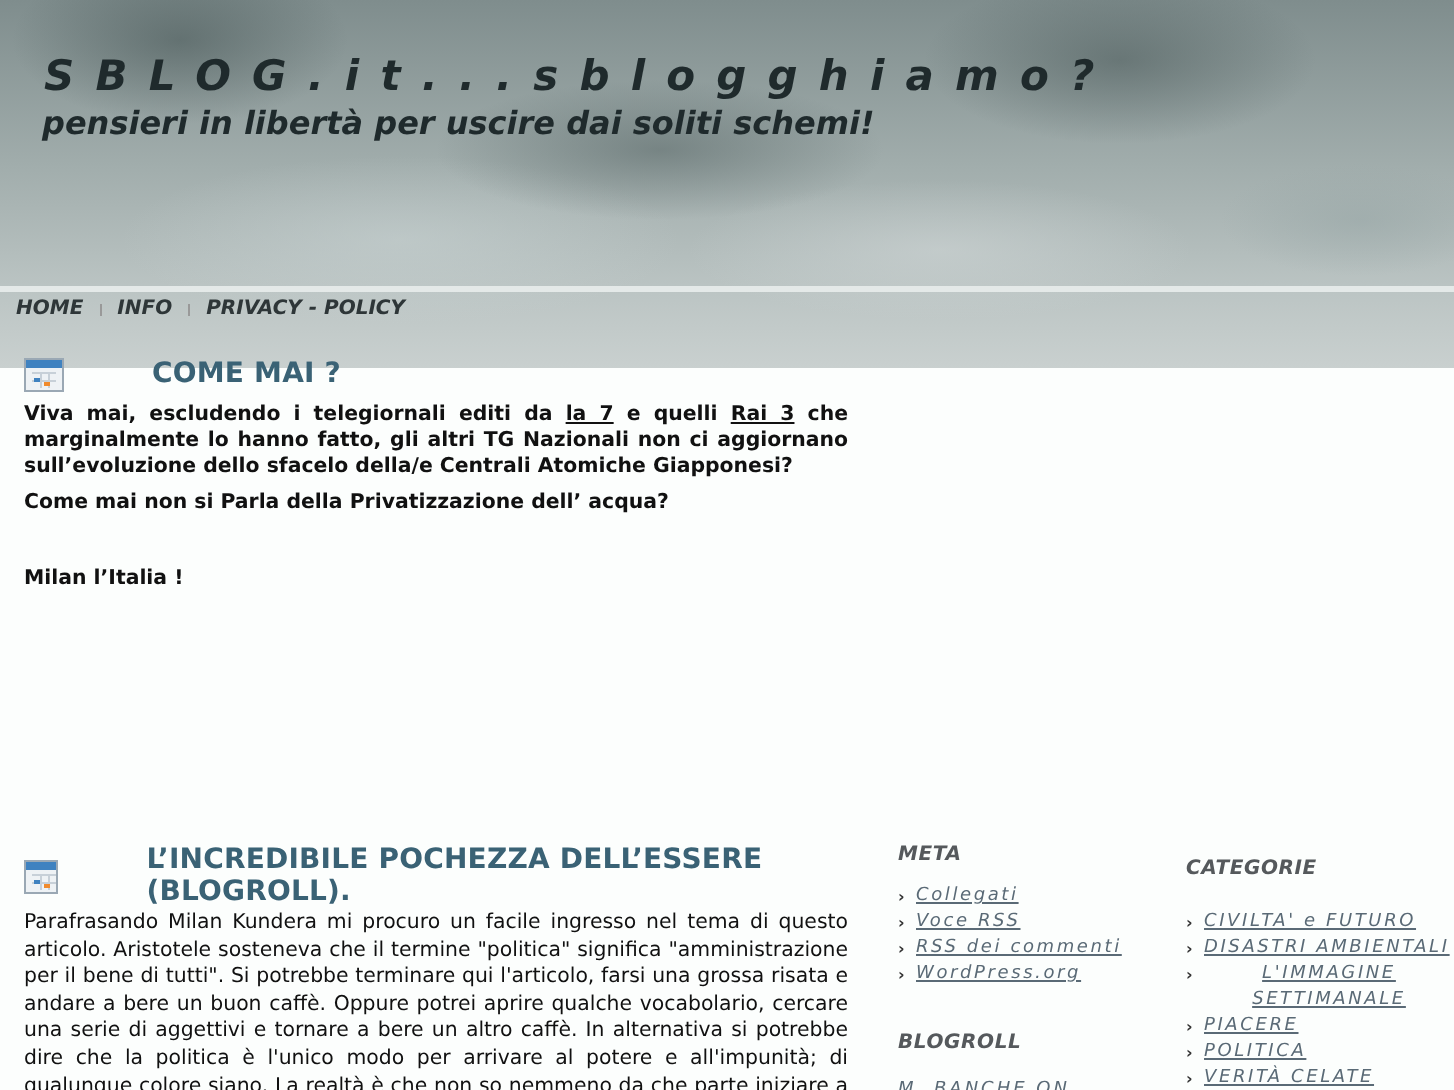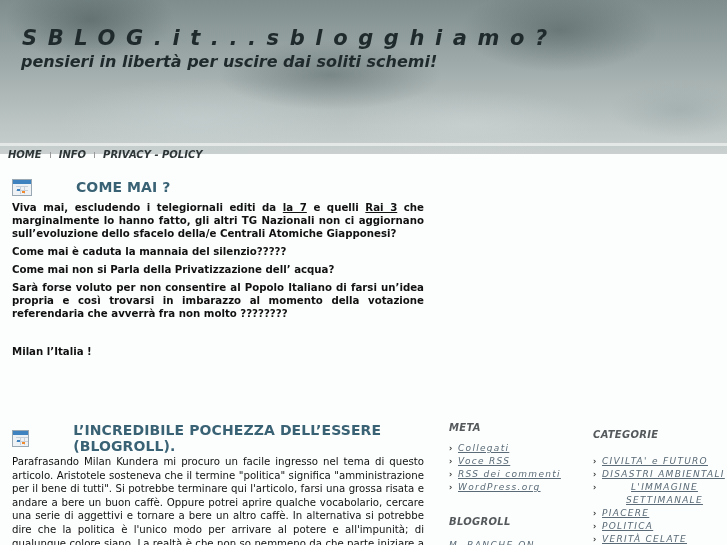--- a/index.html
+++ b/index.html
@@ -1,20 +1,20 @@
 <!DOCTYPE html>
 <html><head>
 <meta charset="utf-8">
 <style>
   * { margin: 0; padding: 0; box-sizing: border-box; }
   html, body { width: 727px; height: 545px; overflow: hidden; background: #fcfefd; }
   body { font-family: "DejaVu Sans", sans-serif; color: #111; position: relative; }
 
   .header {
-    position: absolute; left: 0; top: 0; width: 727px; height: 154px;
+    position: absolute; left: 0; top: 0; width: 727px; height: 184px;
     background:
       radial-gradient(ellipse 120px 60px at 90px 20px, rgba(70,85,85,0.55), transparent 70%),
       radial-gradient(ellipse 160px 50px at 330px 75px, rgba(80,95,95,0.5), transparent 70%),
       radial-gradient(ellipse 140px 60px at 560px 30px, rgba(70,85,85,0.5), transparent 70%),
       radial-gradient(ellipse 100px 40px at 680px 110px, rgba(150,165,165,0.5), transparent 70%),
       radial-gradient(ellipse 200px 60px at 200px 120px, rgba(200,210,210,0.55), transparent 70%),
       radial-gradient(ellipse 180px 50px at 470px 125px, rgba(205,212,212,0.6), transparent 70%),
       linear-gradient(180deg, #7f8d8d 0%, #a1adac 45%, #bcc5c4 80%, #c9d0cf 100%);
   }
   .header-bottom { position:absolute; left:0; top:143px; width:727px; height:3px; background:#e4e9e8; }
@@ -92,23 +92,21 @@
   <div class="post-title">
     <span class="cal-icon">
         <span class="g"></span>
         <span class="d1"></span>
         <span class="d2"></span>
       </span>
     <h2>COME MAI ?</h2>
   </div>
   <div class="post1-body">
     <p><span>Viva mai, escludendo i telegiornali editi da </span><a href="#">la 7</a><span> e quelli </span><a href="#">Rai 3</a><span> che marginalmente lo hanno fatto, gli altri TG Nazionali non ci aggiornano sull’evoluzione dello sfacelo della/e Centrali Atomiche Giapponesi?</span></p>
-    <p>Come mai è caduta la mannaia del silenzio?????</p>
     <p>Come mai non si Parla della Privatizzazione dell’ acqua?</p>
-    <p>Sarà forse voluto per non consentire al Popolo Italiano di farsi un’idea propria e così trovarsi in imbarazzo al momento della votazione referendaria che avverrà fra non molto ????????</p>
     <div class="spacer"></div>
     <p>Milan l’Italia !</p>
   </div>
 </article>
 
 <article class="post2">
   <div class="post-title">
     <span class="cal-icon">
         <span class="g"></span>
         <span class="d1"></span>

